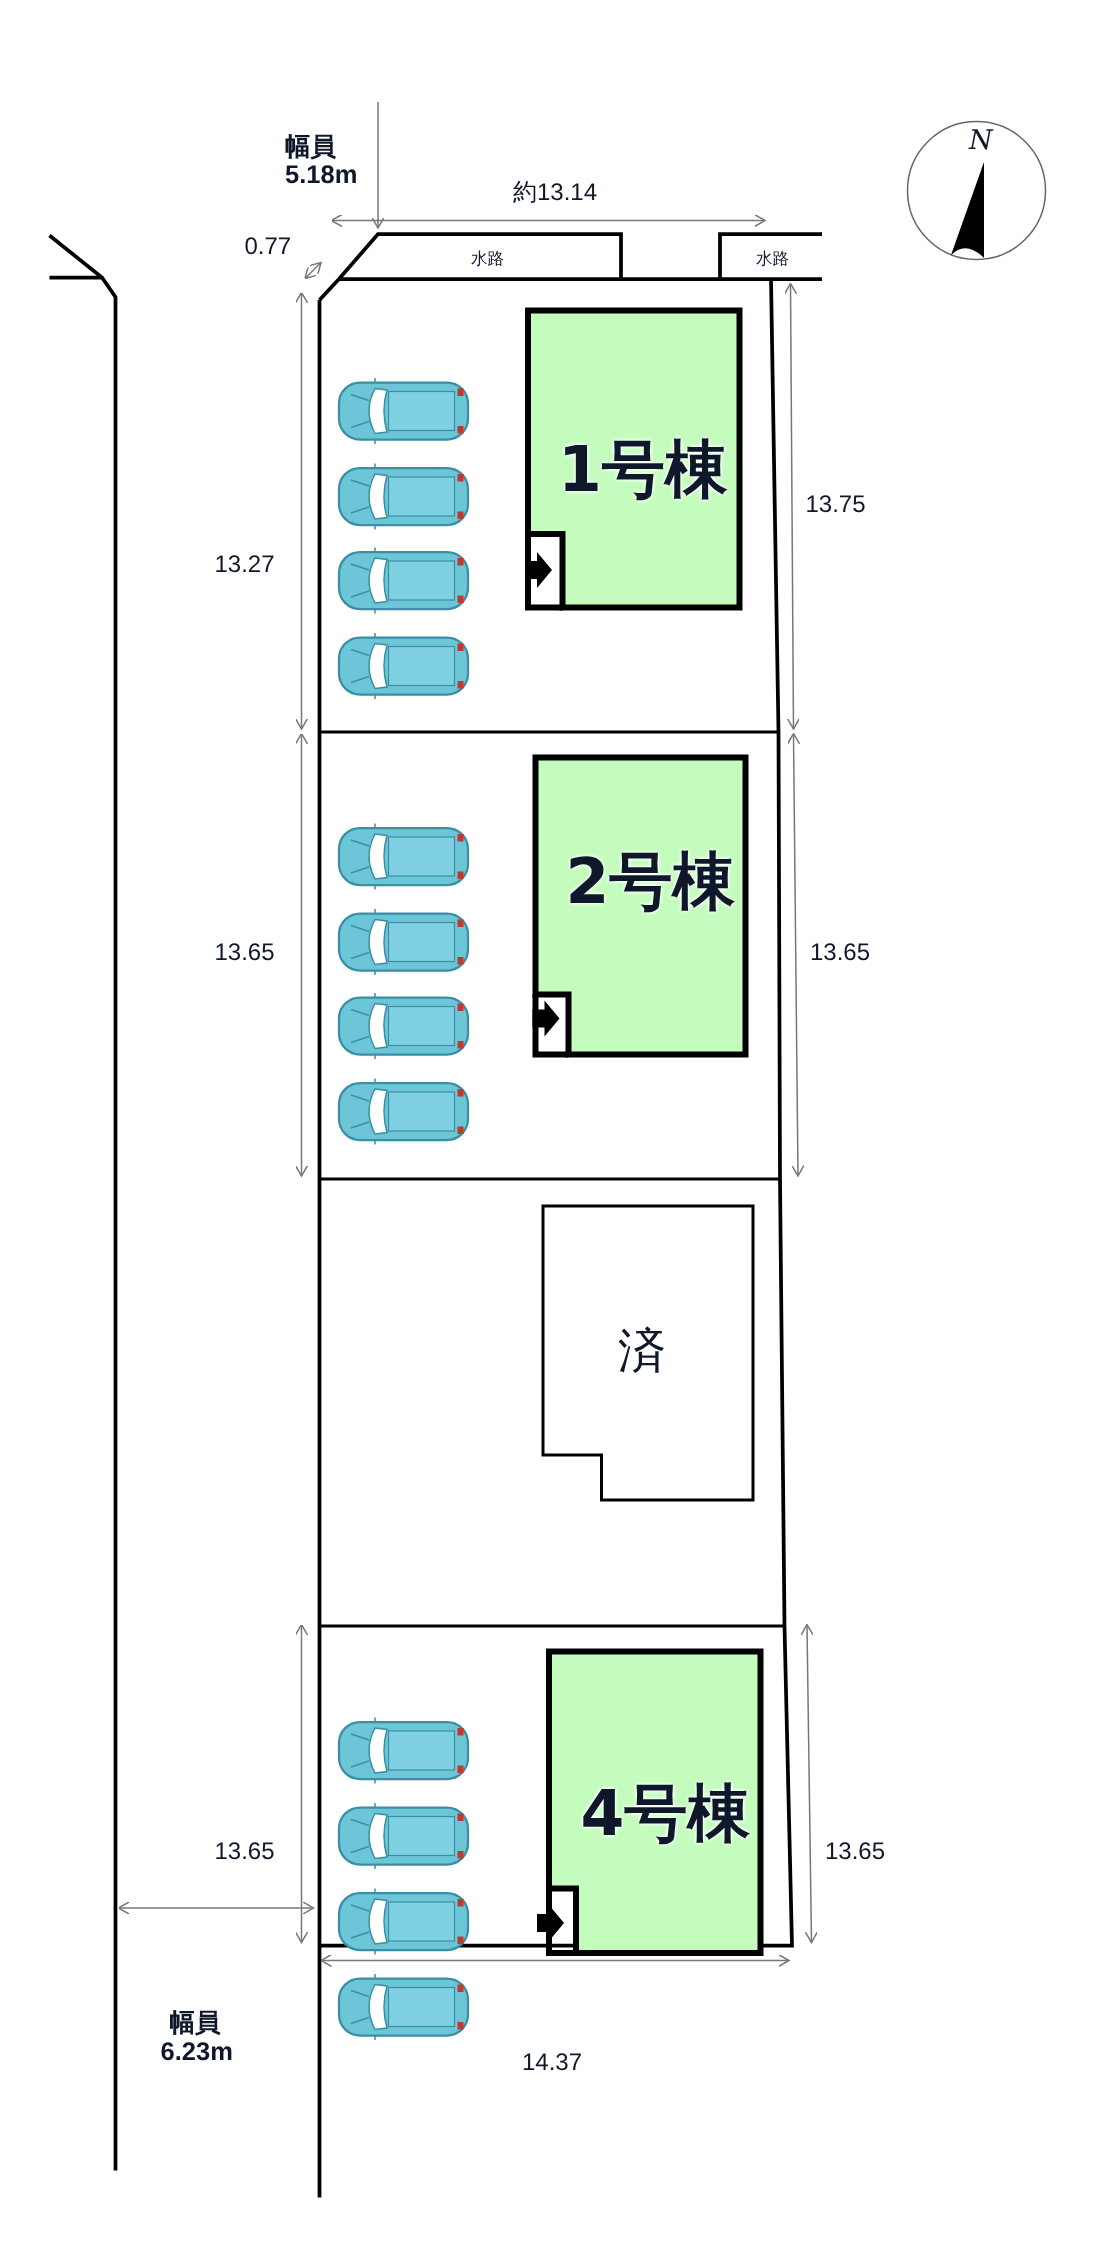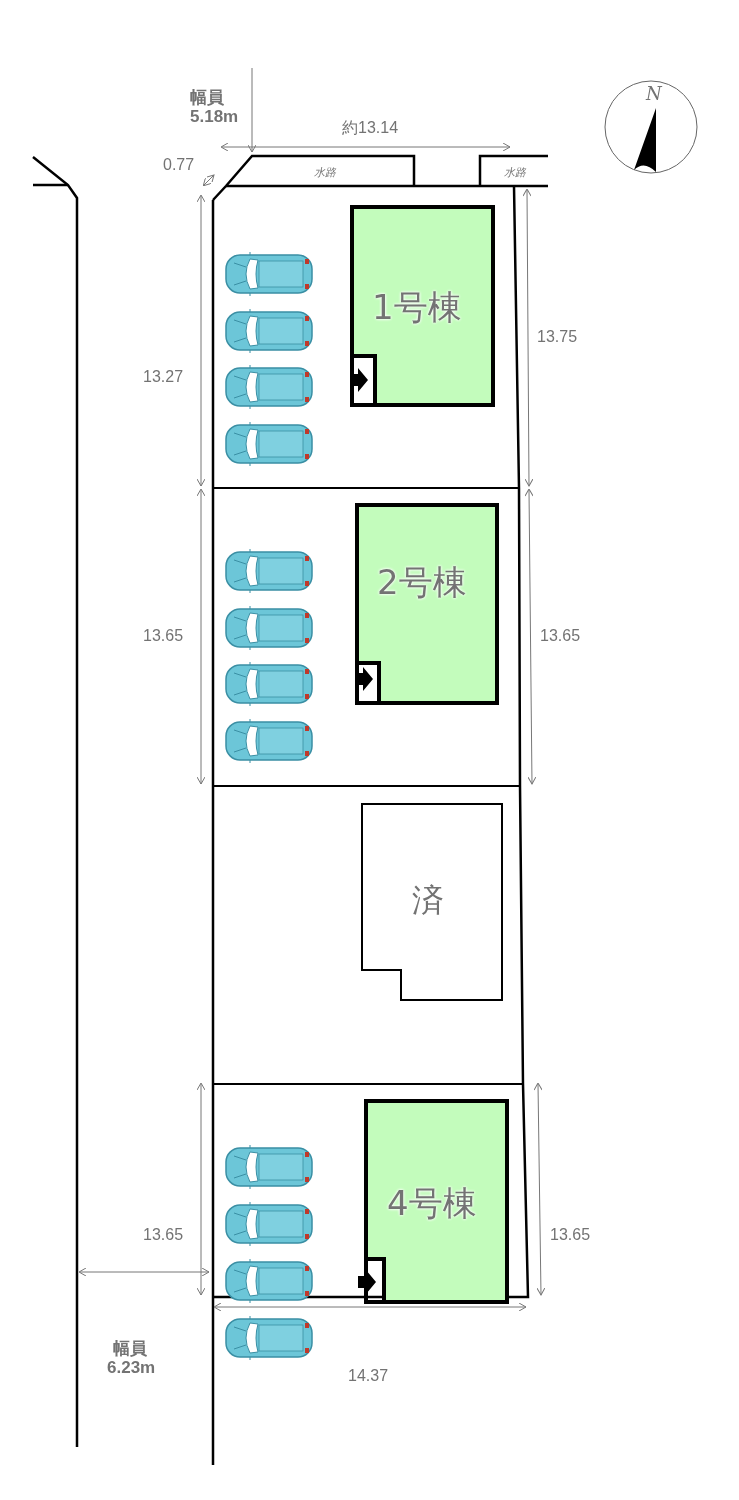--- a/index.html
+++ b/index.html
@@ -1,23 +1,23 @@
 <!DOCTYPE html>
 <html><head>
 <meta charset="utf-8">
 <style>
   html, body { margin: 0; padding: 0; background: #ffffff; }
   body { width: 739px; height: 1500px; position: relative; overflow: hidden;
          font-family: "Liberation Sans", "DejaVu Sans", sans-serif; }
   svg.plan { position: absolute; left: 0; top: 0; }
-  .lbl { position: absolute; color: #737373; white-space: nowrap; }
+  .lbl { position: absolute; color: #0f172a; white-space: nowrap; }
   .dim { font-size: 16px; }
   .road { font-size: 17px; font-weight: bold; line-height: 19px; }
-  .water { font-size: 11px; font-style: italic; }
-  .bldg { font-size: 34px; font-family: "DejaVu Sans", sans-serif; font-weight: normal;
+  .water { font-size: 11px; }
+  .bldg { font-size: 42px; font-family: "DejaVu Sans", sans-serif; font-weight: bold;
           text-shadow: 0 0 3px #fff, 0 0 3px #fff; }
   .sold { font-size: 32px; font-family: "DejaVu Sans", sans-serif; }
 </style>
 </head>
 <body>
 
 <svg class="plan" width="739" height="1500" viewBox="0 0 739 1500">
   <defs>
     <marker id="ah" markerWidth="8" markerHeight="8" refX="7" refY="4" orient="auto">
       <path d="M0,0 L7,4 L0,8" fill="none" stroke="#777" stroke-width="1"></path>

